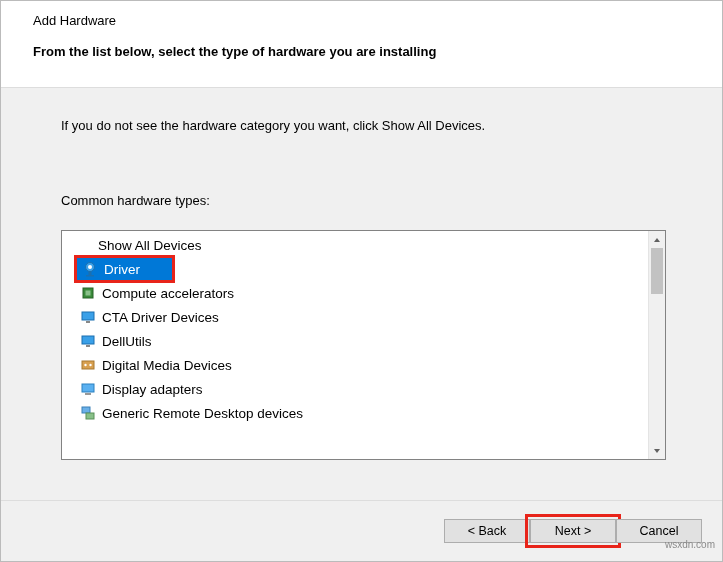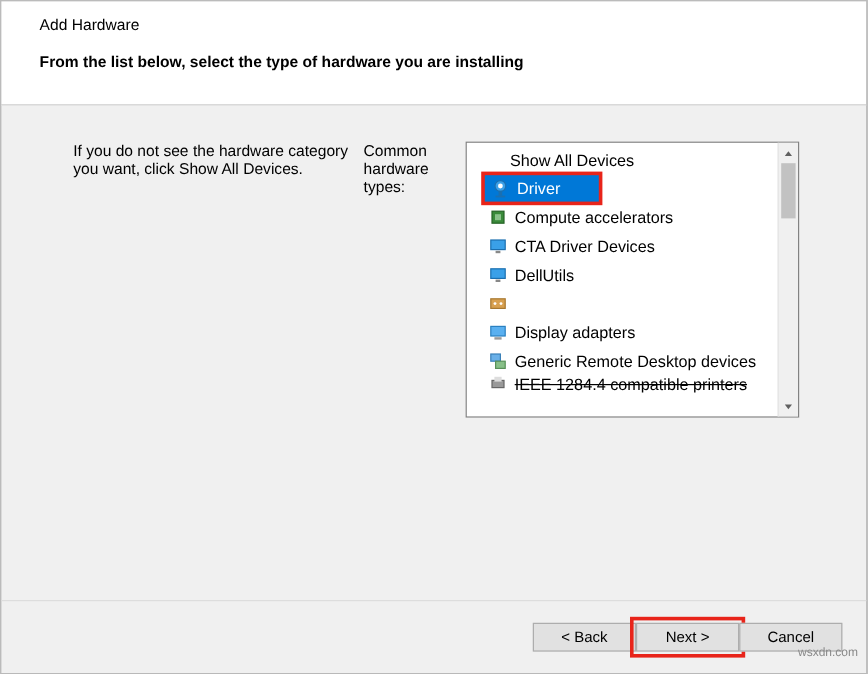--- a/index.html
+++ b/index.html
@@ -34,21 +34,22 @@
       font-size: 13px;
       padding: 0 14px 0 32px;
       color: #000;
     }
     .content {
       flex: 1;
       background: #f0f0f0;
       border-top: 1px solid #ddd;
       padding: 30px 56px 10px 60px;
       display: flex;
-      flex-direction: row;
+      flex-direction: column;
+      gap: 18px;
     }
     .instruction {
       font-size: 13px;
       margin-bottom: 42px;
     }
     .list-label {
       font-size: 13px;
       margin-bottom: 4px;
     }
     .listbox-wrap {
@@ -214,20 +215,21 @@
         </div>
 
         <div class="item">
           <span class="icon">
             <svg width="16" height="16" viewBox="0 0 16 16">
                 <rect x="2" y="4" width="12" height="8" fill="#d8a050" stroke="#a87830"></rect>
                 <circle cx="5.5" cy="8" r="1.2" fill="#fff"></circle>
                 <circle cx="10.5" cy="8" r="1.2" fill="#fff"></circle>
               </svg>
           </span>
+          <span class="label">Digital Media Devices</span>
         </div>
 
         <div class="item">
           <span class="icon">
             <svg width="16" height="16" viewBox="0 0 16 16">
                 <rect x="2" y="3" width="12" height="8" fill="#5ab0f0" stroke="#2a80c0"></rect>
                 <rect x="5" y="12" width="6" height="2" fill="#999"></rect>
               </svg>
           </span>
           <span class="label">Display adapters</span>
@@ -237,29 +239,20 @@
           <span class="icon">
             <svg width="16" height="16" viewBox="0 0 16 16">
                 <rect x="2" y="2" width="8" height="6" fill="#6ab0e8" stroke="#3a80b8"></rect>
                 <rect x="6" y="8" width="8" height="6" fill="#88c088" stroke="#589058"></rect>
               </svg>
           </span>
           <span class="label">Generic Remote Desktop devices</span>
         </div>
 
 
-        <div class="item partial">
-          <span class="icon">
-            <svg width="16" height="16" viewBox="0 0 16 16">
-                <rect x="3" y="5" width="10" height="6" fill="#999" stroke="#666"></rect>
-                <rect x="5" y="2" width="6" height="4" fill="#ddd"></rect>
-              </svg>
-          </span>
-          <span class="label" style="text-decoration:line-through;">IEEE 1284.4 compatible printers</span>
-        </div>
 
       </div>
 
       <div class="scrollbar">
         <div class="sb-btn">
           <svg width="8" height="8" viewBox="0 0 8 8">
               <path d="M4 2 L7 6 L1 6 Z" fill="#606060"></path>
             </svg>
         </div>
         <div class="sb-track">

